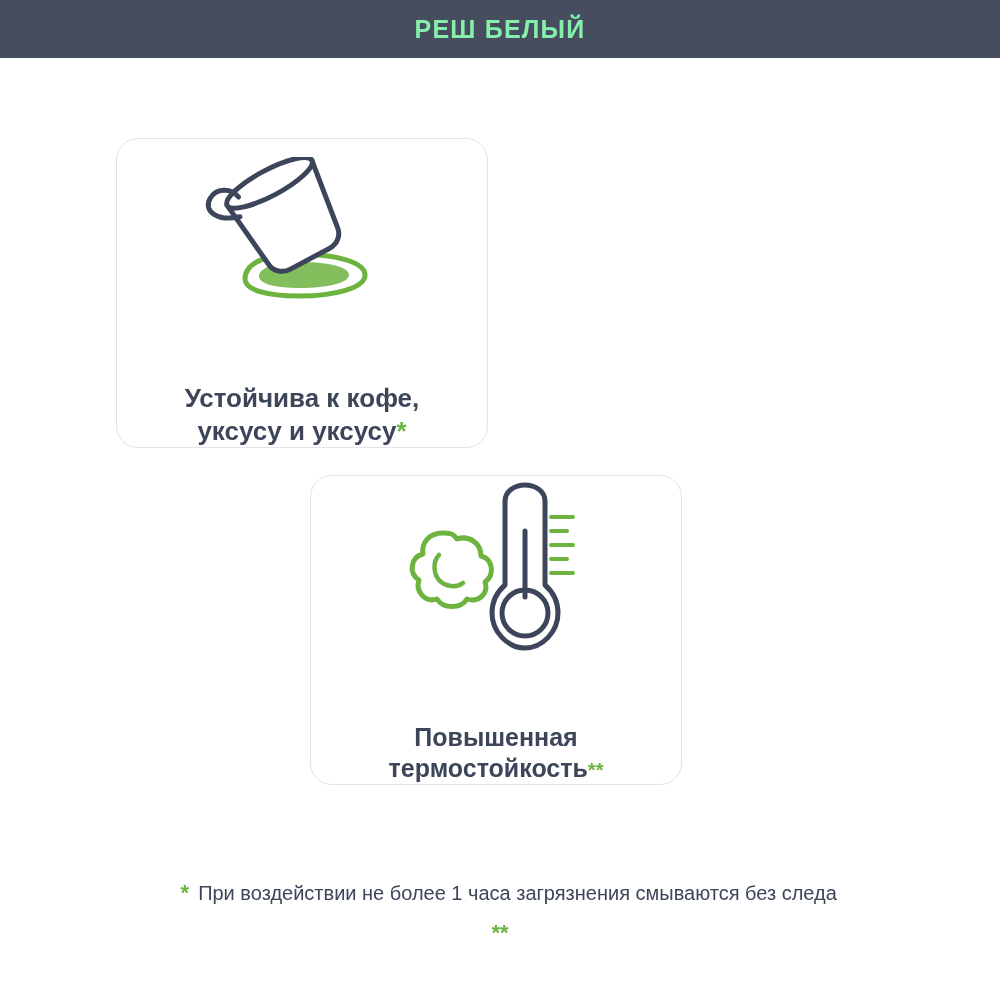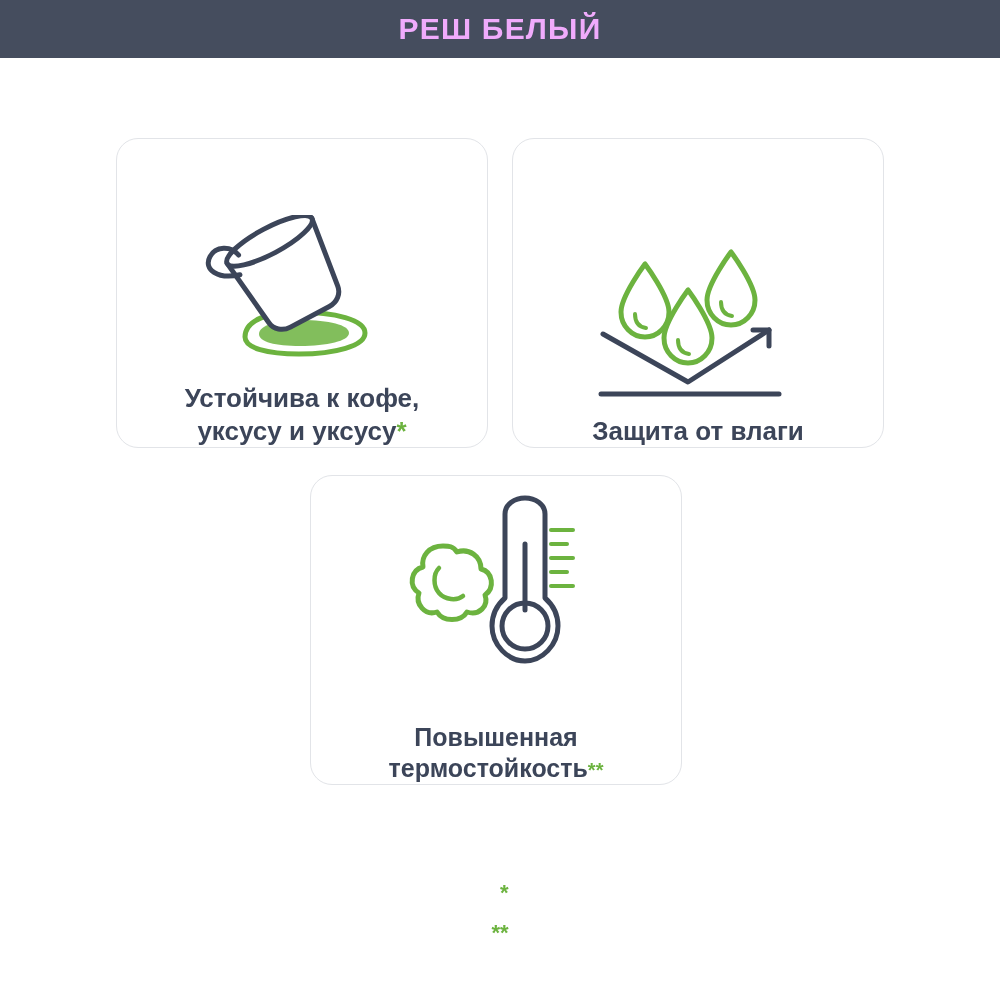--- a/index.html
+++ b/index.html
@@ -22,42 +22,42 @@
   
   .header {
     width: 100%;
     height: 58px;
     background: #454d5e;
     display: flex;
     align-items: center;
     justify-content: center;
   }
   .header-title {
-    color: #f0abfc;
-    font-size: 30px;
+    color: #86efac;
+    font-size: 25px;
     font-weight: bold;
     letter-spacing: 1.2px;
     text-transform: uppercase;
   }
   
   .cards-area {
     position: relative;
     width: 1000px;
     height: 700px;
   }
   .card {
     position: absolute;
     box-sizing: border-box;
     border: 1.5px solid #e2e4e8;
     border-radius: 22px;
     background: #ffffff;
     display: flex;
     flex-direction: column;
     align-items: center;
-    justify-content: flex-end;
+    justify-content: space-between;
   }
   .card-1 {
     left: 116px;
     top: 80px;
     width: 372px;
     height: 310px;
   }
   .card-2 {
     left: 512px;
     top: 80px;
@@ -145,43 +145,20 @@
             <path d="M58 40 C36 34 28 18 40 10 C50 3 64 10 66 22" fill="none" stroke="#3c4559" stroke-width="5" stroke-linecap="round"></path>
           </g>
         </svg>
       </div>
       <div class="card-label">
         <span>Устойчива к кофе,</span><br>
         <span>уксусу и уксусу</span><span class="ast">*</span>
       </div>
     </div>
 
-    <div class="card card-2">
-      <div class="card-icon">
-        <svg width="230" height="160" viewBox="0 0 230 160" xmlns="http://www.w3.org/2000/svg">
-
-          <path d="M62 22 C62 22 38 54 38 70 C38 84 49 95 62 95 C75 95 86 84 86 70 C86 54 62 22 62 22 Z" fill="none" stroke="#6cb33f" stroke-width="5" stroke-linejoin="round"></path>
-          <path d="M52 72 C52 80 56 85 63 86" fill="none" stroke="#6cb33f" stroke-width="4" stroke-linecap="round"></path>
-
-          <path d="M148 10 C148 10 124 42 124 58 C124 72 135 83 148 83 C161 83 172 72 172 58 C172 42 148 10 148 10 Z" fill="none" stroke="#6cb33f" stroke-width="5" stroke-linejoin="round"></path>
-          <path d="M138 60 C138 68 142 73 149 74" fill="none" stroke="#6cb33f" stroke-width="4" stroke-linecap="round"></path>
-
-          <path d="M105 48 C105 48 81 80 81 96 C81 110 92 121 105 121 C118 121 129 110 129 96 C129 80 105 48 105 48 Z" fill="none" stroke="#6cb33f" stroke-width="5" stroke-linejoin="round"></path>
-          <path d="M95 98 C95 106 99 111 106 112" fill="none" stroke="#6cb33f" stroke-width="4" stroke-linecap="round"></path>
-
-          <path d="M20 92 L105 140 L186 88" fill="none" stroke="#3c4559" stroke-width="5" stroke-linejoin="round" stroke-linecap="round"></path>
-          <path d="M186 88 L170 88 M186 88 L186 104" fill="none" stroke="#3c4559" stroke-width="5" stroke-linecap="round"></path>
-
-          <line x1="18" y1="152" x2="196" y2="152" stroke="#3c4559" stroke-width="5" stroke-linecap="round"></line>
-        </svg>
-      </div>
-      <div class="card-label">
-        <span>Защита от влаги</span>
-      </div>
-    </div>
 
     <div class="card card-3">
       <div class="card-icon">
         <svg width="230" height="175" viewBox="0 0 230 175" xmlns="http://www.w3.org/2000/svg">
 
           <path d="M62 52 C48 52 40 62 42 73 C30 76 27 92 38 99 C34 110 44 122 56 118 C62 128 80 128 86 118 C98 122 108 112 104 101 C114 94 112 78 100 75 C100 62 88 54 76 58 C72 52 68 52 62 52 Z" fill="none" stroke="#6cb33f" stroke-width="5" stroke-linejoin="round"></path>
           <path d="M58 74 C52 80 52 92 58 99 C64 106 76 107 82 102" fill="none" stroke="#6cb33f" stroke-width="4.5" stroke-linecap="round"></path>
 
           <path d="M124 20 C124 10 134 4 144 4 C154 4 164 10 164 20 L164 104 C172 111 177 121 177 132 C177 151 161 167 144 167 C127 167 111 151 111 132 C111 121 116 111 124 104 Z" fill="#ffffff" stroke="#3c4559" stroke-width="5" stroke-linejoin="round"></path>
 
@@ -200,19 +177,20 @@
         <span>Повышенная</span><br>
         <span>термостойкость</span><span class="ast ast-sm">**</span>
       </div>
     </div>
 
   </div>
 
   <div class="footnotes">
     <div class="footnote">
       <span class="mark">*</span>
+      <span class="fn-text">При воздействии не более 1 часа загрязнения смываются без следа</span>
     </div>
     <div class="footnote">
       <span class="mark">**</span>
     </div>
   </div>
 
 </div>
 
 </body></html>

